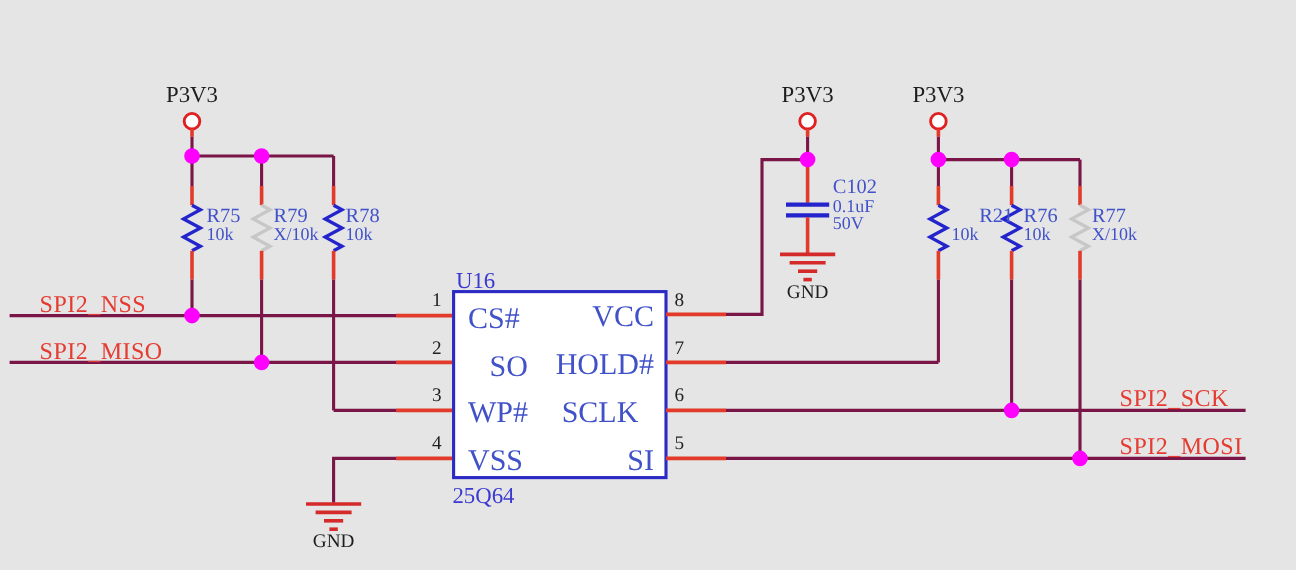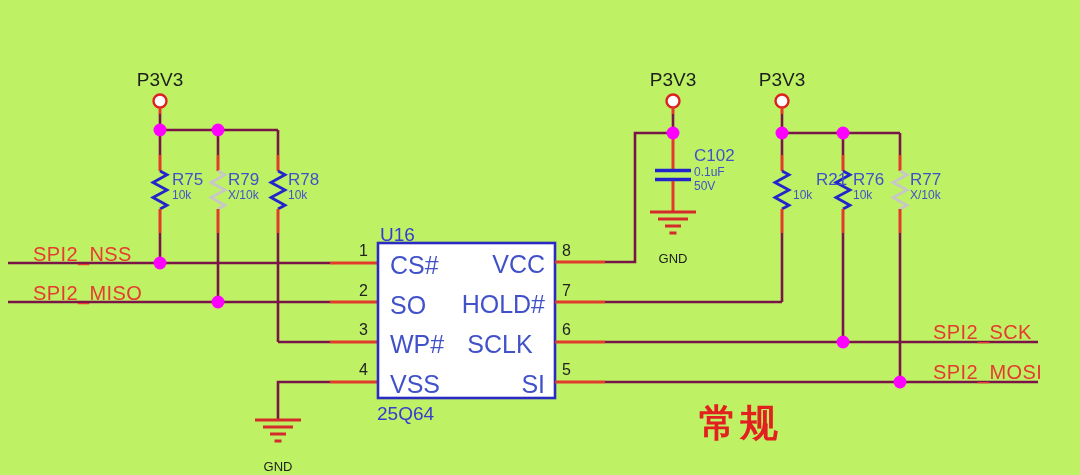--- a/index.html
+++ b/index.html
@@ -1,43 +1,43 @@
 <!DOCTYPE html>
 <html><head>
 <meta charset="utf-8">
 <style>
   html,body{margin:0;padding:0;background:#ffffff;}
   #canvas{
     position:relative;
     width:1080px;height:475px;
-    background:#bef264;
+    background:#e5e5e5;
     overflow:hidden;
-    font-family:Liberation Sans, sans-serif;
+    font-family:Liberation Serif, serif;
   }
   svg{position:absolute;left:0;top:0;}
   
   .w{stroke:#7a1547;stroke-width:2.6;fill:none;}          
   .p{stroke:#e23b2b;stroke-width:3;fill:none;}            
   .rb{stroke:#2424cc;stroke-width:2.8;fill:none;}         
   .rg{stroke:#c7c7c7;stroke-width:2.8;fill:none;}         
   .cap{stroke:#2424cc;stroke-width:3.6;fill:none;}        
   .gndl{stroke:#d42a2a;stroke-width:3;fill:none;}         
   .pwr{stroke:#e02020;stroke-width:2.4;fill:#ffffff;}     
   .box{stroke:#2b2bc4;stroke-width:2.6;fill:#ffffff;}     
   .j{fill:#ff00ff;stroke:none;}                           
 
   .lbl{position:absolute;white-space:nowrap;line-height:1;}
   .net{color:#e53b31;font-size:20px;letter-spacing:.4px;}
   .pinname{color:#4152c9;font-size:25px;}
   .pinnum{color:#222222;font-size:16px;}
   .refdes{color:#3a3ad0;font-size:19px;}
   .part{color:#3a3ad0;font-size:19px;text-align:center;}
   .rref{color:#4152c9;font-size:17px;}
-  .rval{color:#4152c9;font-size:12px;}
-  .gnd{color:#1d1d1d;font-size:13px;text-align:center;width:60px;margin-top:16px;}
+  .rval{color:#4152c9;font-size:15px;}
+  .gnd{color:#1d1d1d;font-size:16px;text-align:center;width:60px;}
   .p3v3{color:#1d1d1d;font-size:19px;text-align:center;width:64px;}
   .note{color:#e32020;font-size:38px;font-weight:bold;letter-spacing:3px;}
   .ra{text-align:right;}
 </style>
 </head>
 <body>
 
 <div id="canvas">
 
   <svg width="1080" height="475" viewBox="0 0 1080 475">
@@ -184,21 +184,21 @@
 
   <span class="lbl net" style="left:33px;top:244px;">SPI2_NSS</span>
   <span class="lbl net" style="left:33px;top:283px;">SPI2_MISO</span>
   <span class="lbl net" style="left:933px;top:322px;">SPI2_SCK</span>
   <span class="lbl net" style="left:933px;top:362px;">SPI2_MOSI</span>
 
   <span class="lbl refdes" style="left:380px;top:225px;">U16</span>
   <span class="lbl part" style="left:377px;top:404px;">25Q64</span>
 
   <span class="lbl pinname" style="left:390px;top:253px;">CS#</span>
-  <span class="lbl pinname" style="left:390px;top:293px;text-align:center;">SO</span>
+  <span class="lbl pinname" style="left:408px;top:293px;text-align:center;">SO</span>
   <span class="lbl pinname" style="left:390px;top:332px;">WP#</span>
   <span class="lbl pinname" style="left:390px;top:372px;">VSS</span>
 
   <span class="lbl pinname ra" style="left:455px;top:252px;width:90px;">VCC</span>
   <span class="lbl pinname ra" style="left:455px;top:292px;width:90px;">HOLD#</span>
   <span class="lbl pinname ra" style="left:455px;top:332px;width:90px;text-align:center;">SCLK</span>
   <span class="lbl pinname ra" style="left:455px;top:372px;width:90px;">SI</span>
 
   <span class="lbl pinnum ra" style="left:338px;top:243px;width:30px;">1</span>
   <span class="lbl pinnum ra" style="left:338px;top:283px;width:30px;">2</span>
@@ -222,15 +222,14 @@
   <span class="lbl rref" style="left:910px;top:171px;">R77</span>
   <span class="lbl rval" style="left:910px;top:189px;">X/10k</span>
 
   <span class="lbl rref" style="left:694px;top:147px;">C102</span>
   <span class="lbl rval" style="left:694px;top:166px;">0.1uF</span>
   <span class="lbl rval" style="left:694px;top:180px;">50V</span>
 
   <span class="lbl gnd" style="left:248px;top:444px;">GND</span>
   <span class="lbl gnd" style="left:643px;top:236px;">GND</span>
 
-  <span class="lbl note" style="left:699px;top:404px;">常规</span>
 
 </div>
 
 </body></html>

